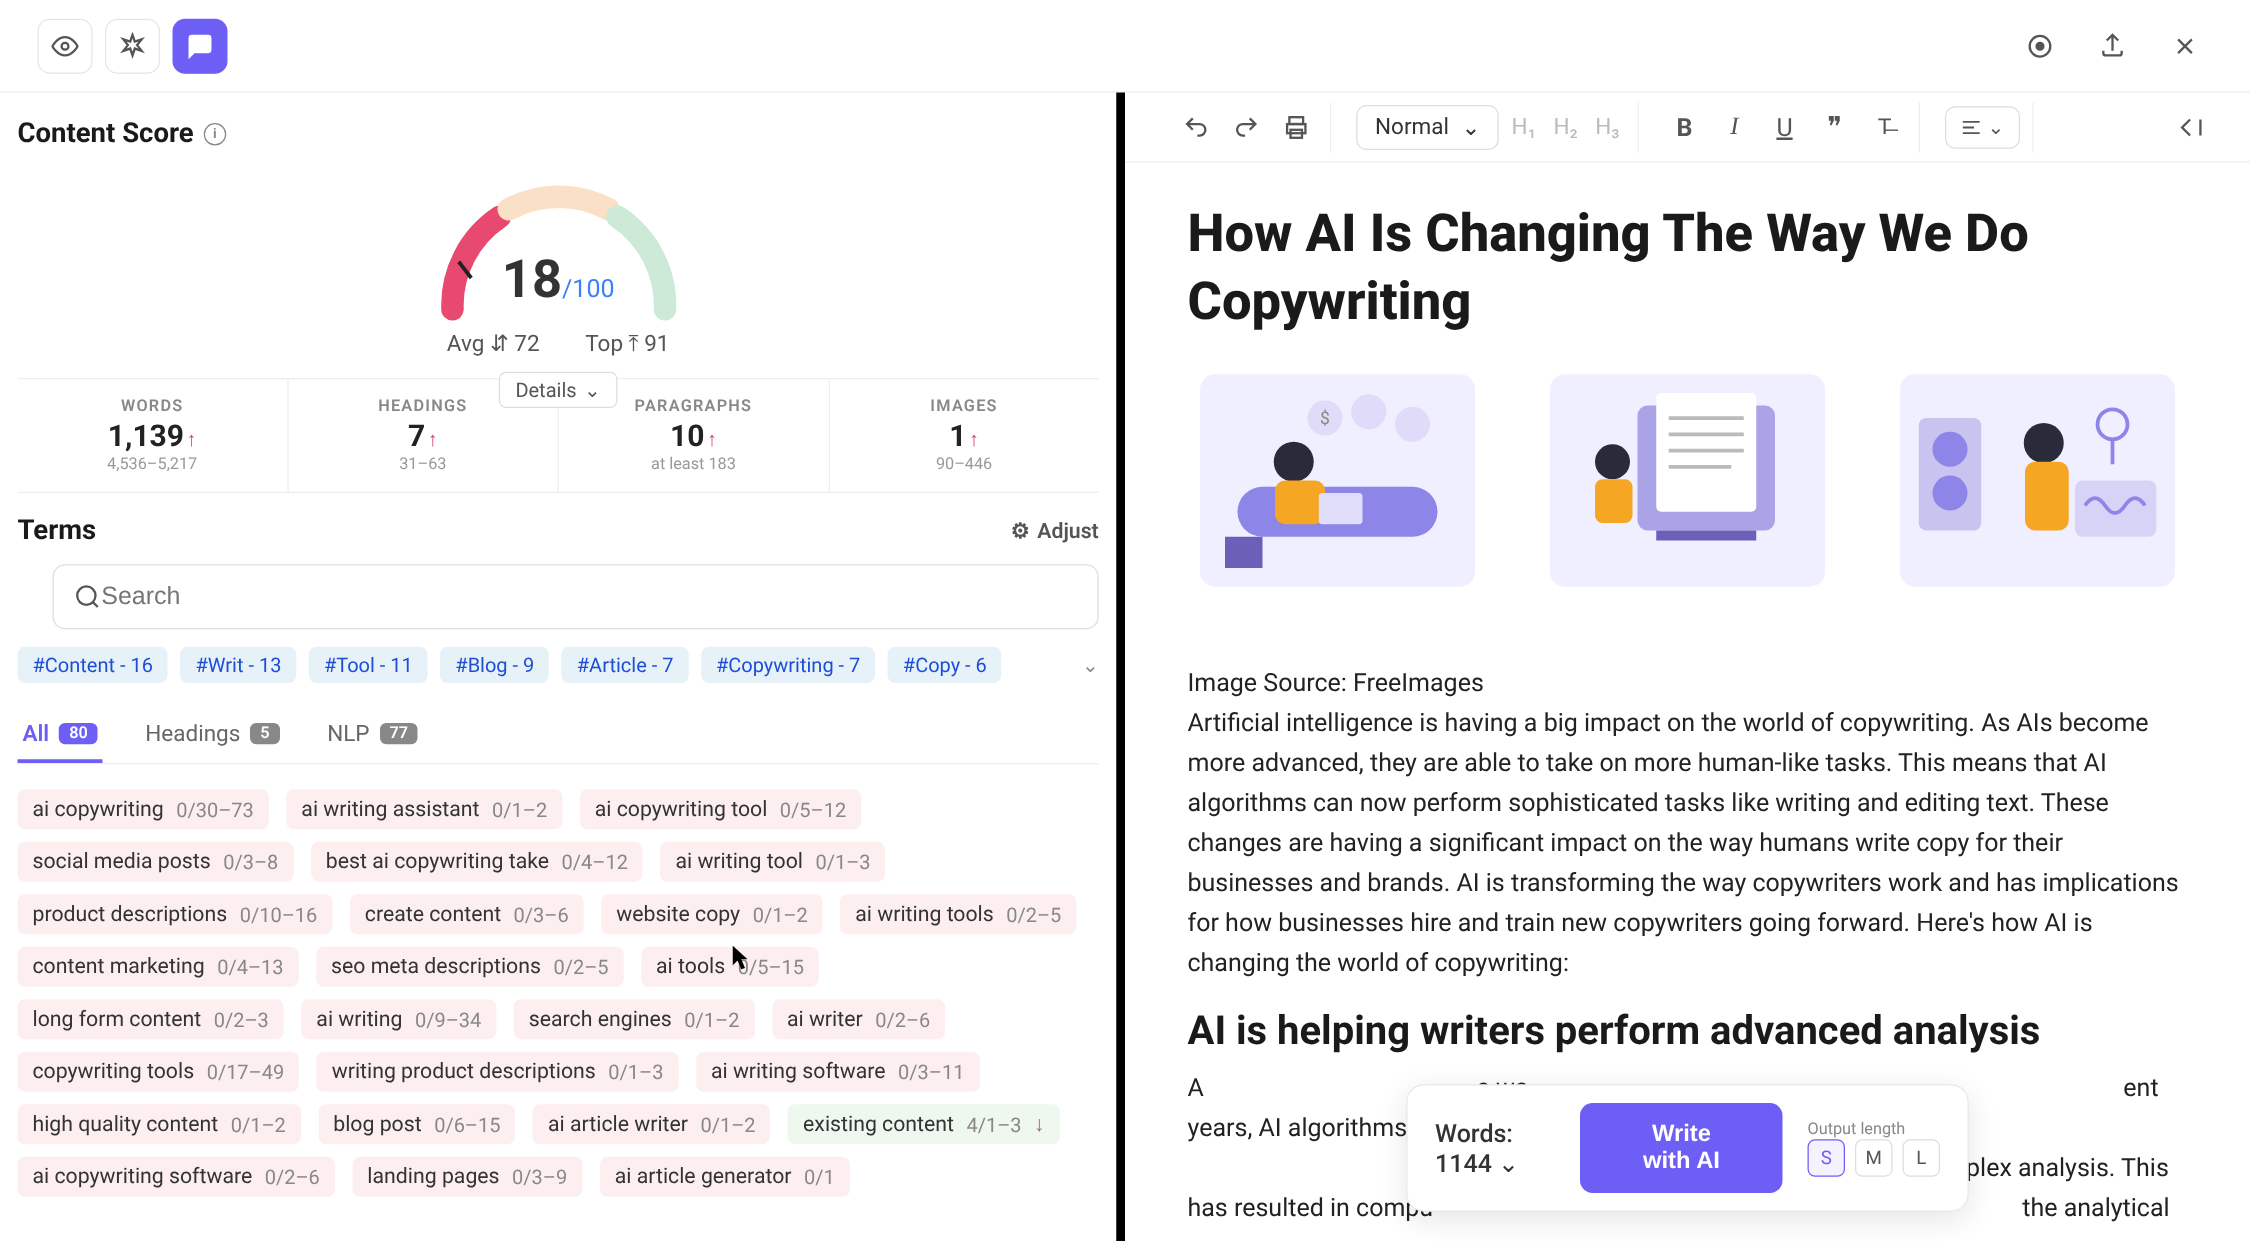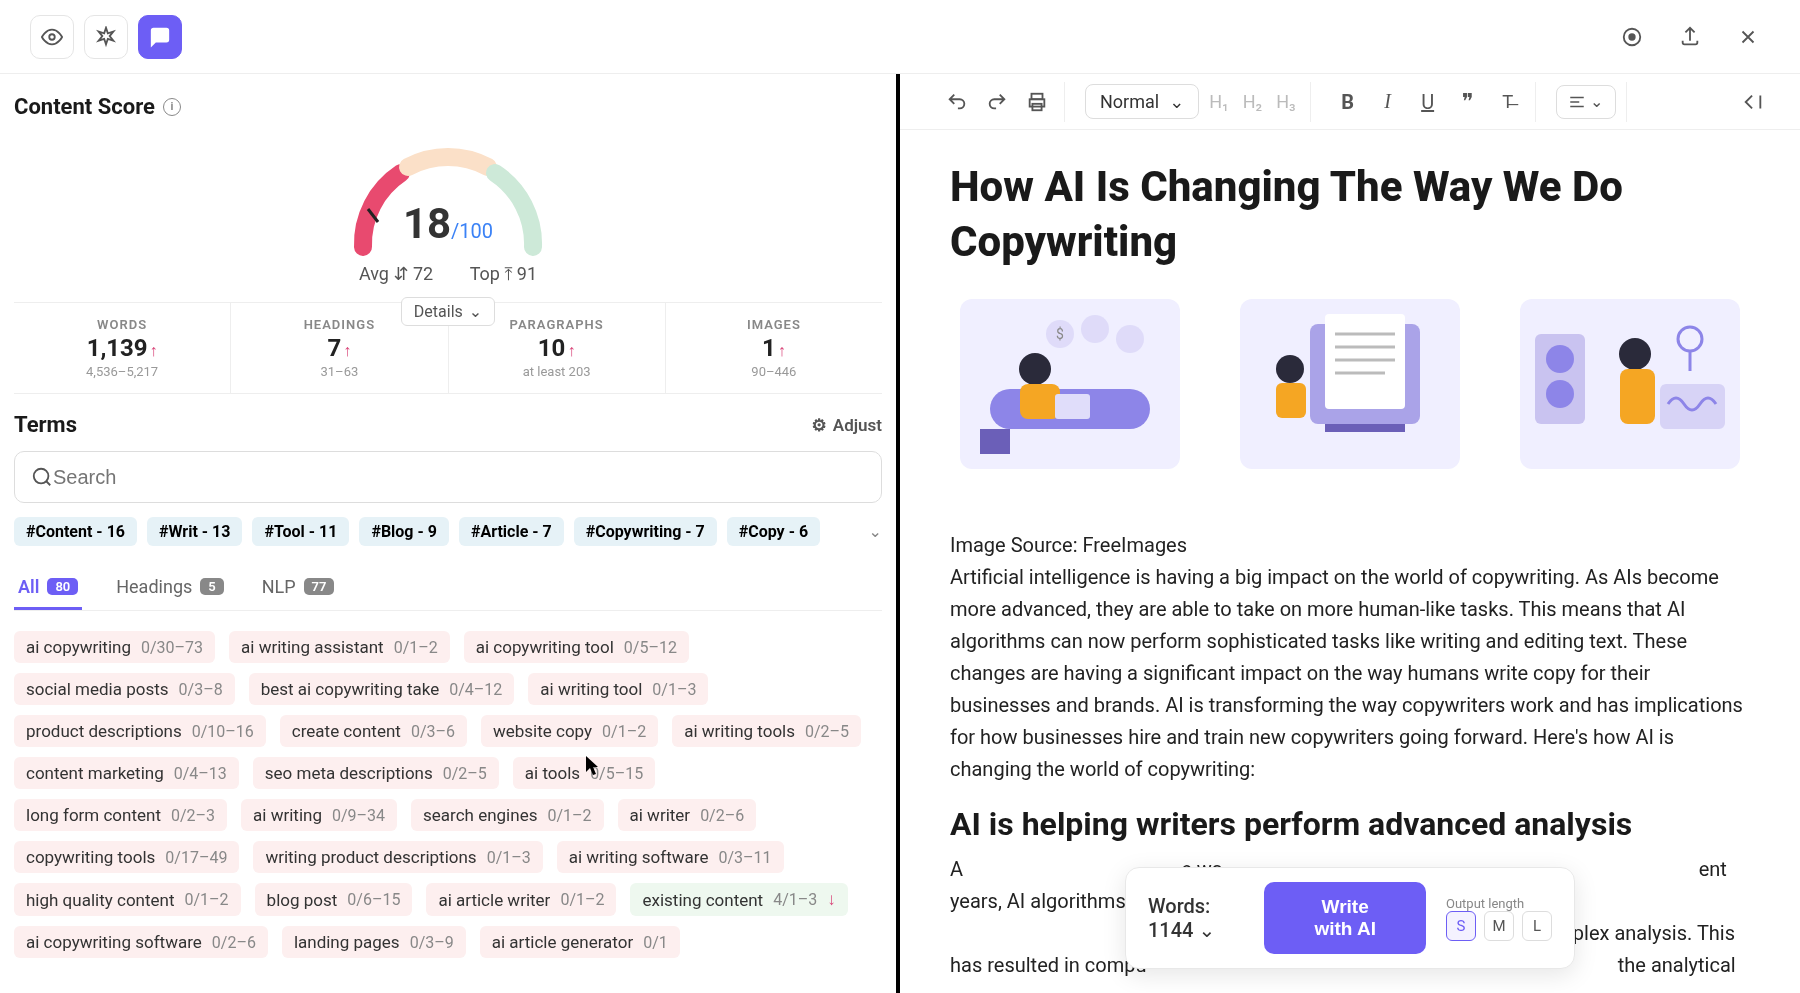--- a/index.html
+++ b/index.html
@@ -8,45 +8,45 @@
 .header .left { display: flex; align-items: center; gap: 20px; flex: 1; }
 .hamburger { width: 24px; height: 18px; display: flex; flex-direction: column; justify-content: space-between; cursor: pointer; }
 .hamburger span { display: block; height: 2px; background: #333; border-radius: 1px; }
 .doc-title { font-size: 22px; color: #6b6b6b; font-weight: 400; }
 .header .center { display: flex; gap: 10px; }
 .icon-btn { width: 44px; height: 44px; border: 1px solid #e5e5e5; border-radius: 10px; display: flex; align-items: center; justify-content: center; background: #fff; cursor: pointer; }
 .icon-btn.active { background: #6d5ef5; border-color: #6d5ef5; }
 .icon-btn.active svg { stroke: #fff; fill: #fff; }
 .header .right { flex: 1; display: flex; justify-content: flex-end; gap: 14px; align-items: center; }
 .main { display: flex; height: calc(100% - 74px); }
-.left-panel { width: 900px; padding: 20px 14px 0 14px; overflow-y: auto; border-right: 4px solid #000000; position: relative; }
+.left-panel { width: 900px; padding: 20px 14px 0 14px; overflow-y: auto; border-right: 7px solid #000000; position: relative; }
 .score-title { font-size: 22px; font-weight: 700; display: flex; align-items: center; gap: 8px; }
 .info-icon { width: 18px; height: 18px; border: 1.5px solid #888; border-radius: 50%; display: inline-flex; align-items: center; justify-content: center; font-size: 11px; color: #888; }
 .gauge-wrap { text-align: center; margin-top: 18px; }
 .gauge { position: relative; width: 220px; height: 120px; margin: 0 auto; }
 .gauge svg { width: 100%; height: 100%; }
 .score-num { position: absolute; left: 50%; top: 62px; transform: translateX(-50%); font-size: 42px; font-weight: 700; color: #333; }
 .score-den { font-size: 20px; color: #3b82f6; font-weight: 400; }
 .avg-top { margin-top: 6px; font-size: 18px; color: #555; }
 .avg-top .sep { margin: 0 16px; }
 .details-btn { display: inline-flex; align-items: center; gap: 6px; background: #fff; border: 1px solid #ddd; border-radius: 6px; padding: 4px 12px; font-size: 16px; color: #555; cursor: pointer; position: relative; top: 12px; }
 .stats-row { display: flex; border-top: 1px solid #eee; border-bottom: 1px solid #eee; margin-top: -12px; }
 .stat-cell { flex: 1; text-align: center; padding: 14px 0; border-right: 1px solid #eee; }
 .stat-cell:last-child { border-right: none; }
 .stat-label { font-size: 13px; letter-spacing: 1px; color: #888; font-weight: 600; }
 .stat-value { font-size: 24px; font-weight: 700; margin-top: 2px; color: #222; }
 .stat-value .arrow { color: #d9477a; font-size: 16px; margin-left: 2px; }
 .stat-sub { font-size: 13px; color: #999; margin-top: 2px; }
 .terms-header { display: flex; justify-content: space-between; align-items: center; margin-top: 18px; }
 .terms-title { font-size: 22px; font-weight: 700; }
 .adjust { font-size: 17px; color: #555; font-weight: 600; display: flex; align-items: center; gap: 6px; cursor: pointer; }
-.search-box { margin-top: 14px; border: 1px solid #ddd; border-radius: 10px; display: flex; align-items: center; padding: 0 16px; height: 52px; }
+.search-box { margin-top: 14px; border: 1px solid #ddd; border-radius: 10px; display: flex; align-items: center; padding: 0 16px; height: 52px; margin-left: 28px; }
 .search-box input { border: none; outline: none; font-size: 20px; flex: 1; color: #555; background: transparent; }
 .hashtags { display: flex; gap: 10px; margin-top: 14px; align-items: center; flex-wrap: wrap; }
-.hashtag { background: #e6f2f7; color: #000000; padding: 5px 12px; border-radius: 6px; font-size: 16px; cursor: pointer; font-weight: bold; }
+.hashtag { background: #e6f2f7; color: #1d4ed8; padding: 5px 12px; border-radius: 6px; font-size: 16px; cursor: pointer; }
 .hash-chevron { color: #888; margin-left: auto; cursor: pointer; }
 .tabs { display: flex; gap: 30px; margin-top: 20px; border-bottom: 1px solid #eee; }
 .tab { padding: 10px 4px; font-size: 18px; color: #666; cursor: pointer; display: flex; align-items: center; gap: 8px; border-bottom: 3px solid transparent; }
 .tab.active { color: #6d5ef5; border-bottom-color: #6d5ef5; font-weight: 600; text-align: right; }
 .tab .badge { background: #6d5ef5; color: #fff; font-size: 13px; padding: 1px 8px; border-radius: 5px; font-weight: 600; }
 .tab:not(.active) .badge { background: #888; }
 .terms-cloud { display: flex; flex-wrap: wrap; gap: 10px 14px; margin-top: 20px; padding-bottom: 120px; }
 .term { display: inline-flex; align-items: center; gap: 10px; background: #fdefef; padding: 6px 12px; border-radius: 6px; font-size: 17px; color: #333; cursor: pointer; }
 .term .ratio { color: #888; font-size: 16px; }
 .term.green { background: #eef8ef; }
@@ -151,21 +151,21 @@
         <div class="stat-sub">4,536–5,217</div>
       </div>
       <div class="stat-cell">
         <div class="stat-label">HEADINGS</div>
         <div class="stat-value"><span>7</span><span class="arrow">↑</span></div>
         <div class="stat-sub">31–63</div>
       </div>
       <div class="stat-cell">
         <div class="stat-label">PARAGRAPHS</div>
         <div class="stat-value"><span>10</span><span class="arrow">↑</span></div>
-        <div class="stat-sub">at least 203</div>
+        <div class="stat-sub">at least 183</div>
       </div>
       <div class="stat-cell">
         <div class="stat-label">IMAGES</div>
         <div class="stat-value"><span>1</span><span class="arrow">↑</span></div>
         <div class="stat-sub">90–446</div>
       </div>
     </div>
 
     <div class="terms-header">
       <div class="terms-title">Terms</div>

